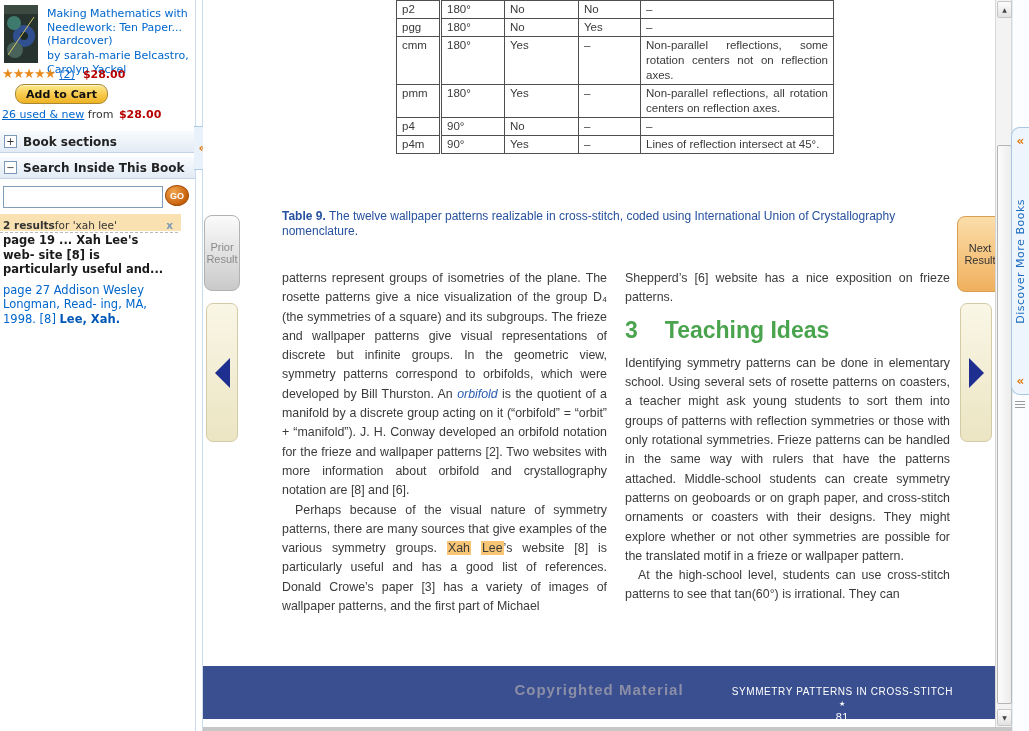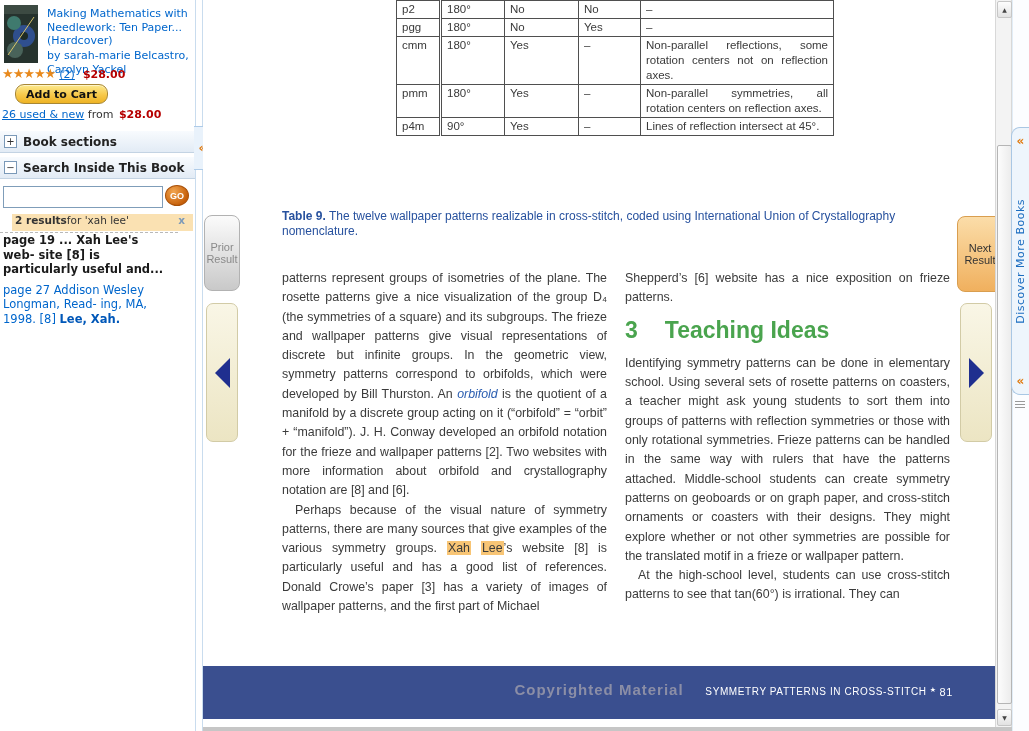--- a/index.html
+++ b/index.html
@@ -26,22 +26,22 @@
      font-weight:bold;font-size:12px;color:#222;}
   .pm-box{display:inline-flex;align-items:center;justify-content:center;width:11px;height:11px;
      border:1px solid #7a99b8;background:#fff;font-size:10px;line-height:9px;color:#333;
      margin:0 6px 0 4px;font-weight:normal;}
   #search-row{left:0;top:182px;width:195px;height:30px;}
   #search-input{position:absolute;left:3px;top:4px;width:152px;height:18px;border:1px solid #7f9db9;
      font-size:11px;padding:1px 3px;}
   .go-btn{position:absolute;left:165px;top:3px;width:24px;height:21px;border-radius:50%;
      background:radial-gradient(circle at 35% 30%,#f2a54e,#c45d08 75%);border:1px solid #a94f06;
      color:#fff;font-weight:bold;font-size:9px;display:flex;align-items:center;justify-content:center;cursor:pointer;}
-  #results-bar{left:0;top:214px;width:178px;height:17px;background:#fae1b2;display:flex;align-items:flex-start;
-     font-size:10.5px;color:#333;padding-left:3px;margin-left:12px;}
+  #results-bar{left:0;top:214px;width:178px;height:17px;background:#fae1b2;display:flex;align-items:flex-end;
+     font-size:10.5px;color:#333;padding-left:3px;}
   #results-bar .cnt-bold{font-weight:bold;}
   #results-bar .close-x{margin-left:auto;margin-right:8px;color:#7d9ab8;font-weight:bold;cursor:pointer;}
   #result-list{left:0;top:232px;width:178px;border-top:1px dashed #b9b9b9;}
   .res-item1{padding:0 0 6px 3px;width:168px;font-weight:bold;color:#1a1a1a;font-size:11.5px;line-height:14.5px;cursor:pointer;}
   .res-item2{padding:0 0 6px 3px;width:168px;color:#0066cc;font-size:11.5px;line-height:14.5px;cursor:pointer;}
   .res-item2 b{color:#0057b8;}
 
   
   .vline{top:0;width:1px;height:731px;background:#c9dcee;}
   #collapse-tab{left:194px;top:126px;width:17px;height:42px;background:#e9f2fb;border:1px solid #aecbe8;
@@ -87,21 +87,21 @@
   .tri-l{width:0;height:0;border-top:15px solid transparent;border-bottom:15px solid transparent;
      border-right:15px solid #1f2f8f;}
   .tri-r{width:0;height:0;border-top:15px solid transparent;border-bottom:15px solid transparent;
      border-left:15px solid #1f2f8f;}
 
   
   #page-footer{left:0;top:666px;width:792px;height:53px;background:#3a4f8f;}
   .watermark{position:absolute;left:50%;top:15px;transform:translateX(-50%);color:#8b8ea6;
      font-weight:bold;font-size:15px;letter-spacing:1px;}
   .running-head{position:absolute;right:42px;top:20px;color:#fff;font-size:10px;letter-spacing:0.6px;
-     display:flex;gap:3px;}
+     display:flex;align-items:center;gap:3px;flex-direction:column;}
   .running-head .star{font-size:7px;}
   .running-head .pnum{font-size:11px;}
   .bottom-strip{left:203px;top:727px;width:826px;height:4px;background:#c6c6c6;}
 
   
   #scrollbar{left:995px;top:0;width:17px;height:727px;background:#f3f3f3;
      border-left:1px solid #d8d8d8;border-right:1px solid #d8d8d8;box-sizing:border-box;}
   .sb-btn{position:absolute;left:1px;width:13px;height:15px;background:linear-gradient(#fdfdfd,#e2e2e2);
      border:1px solid #c6c6c6;border-radius:2px;display:flex;align-items:center;justify-content:center;
      font-size:6px;color:#444;cursor:pointer;}
@@ -213,21 +213,28 @@
             <td>180°</td>
             <td>Yes</td>
             <td>–</td>
             <td class="desc">Non-parallel reflections, some rotation centers not on reflection axes.</td>
       </tr>
       <tr>
         <td>pmm</td>
             <td>180°</td>
             <td>Yes</td>
             <td>–</td>
-            <td class="desc">Non-parallel symmetries, all rotation centers on reflection axes.</td>
+            <td class="desc">Non-parallel reflections, all rotation centers on reflection axes.</td>
+      </tr>
+      <tr>
+        <td>p4</td>
+            <td>90°</td>
+            <td>No</td>
+            <td>–</td>
+            <td class="desc">–</td>
       </tr>
       <tr>
         <td>p4m</td>
             <td>90°</td>
             <td>Yes</td>
             <td>–</td>
             <td class="desc">Lines of reflection intersect at 45°.</td>
       </tr>
     </tbody>
       </table>

